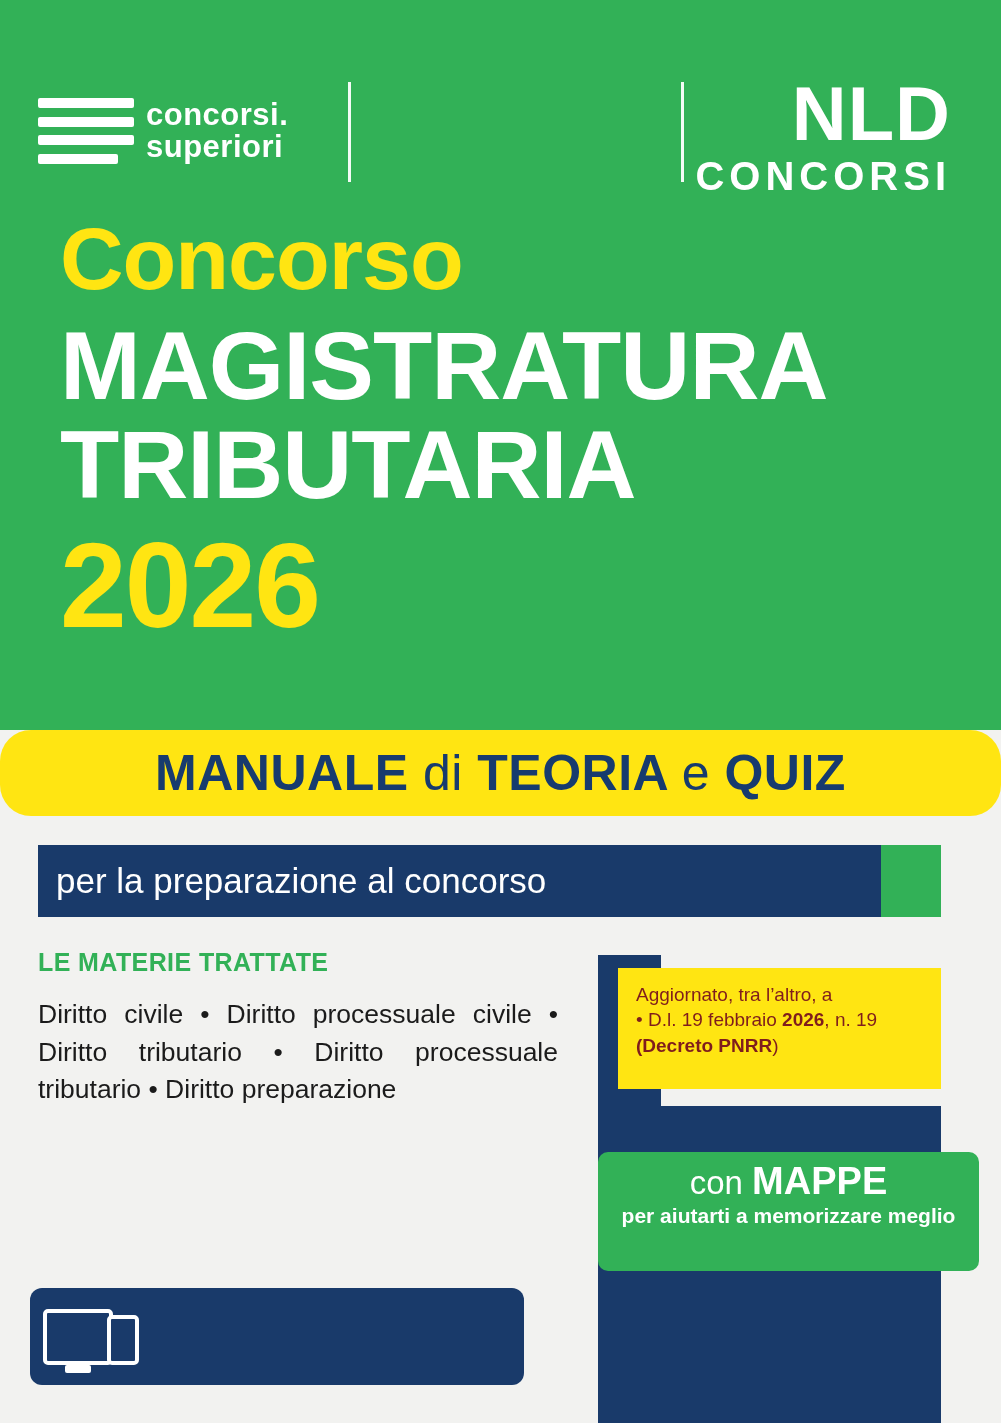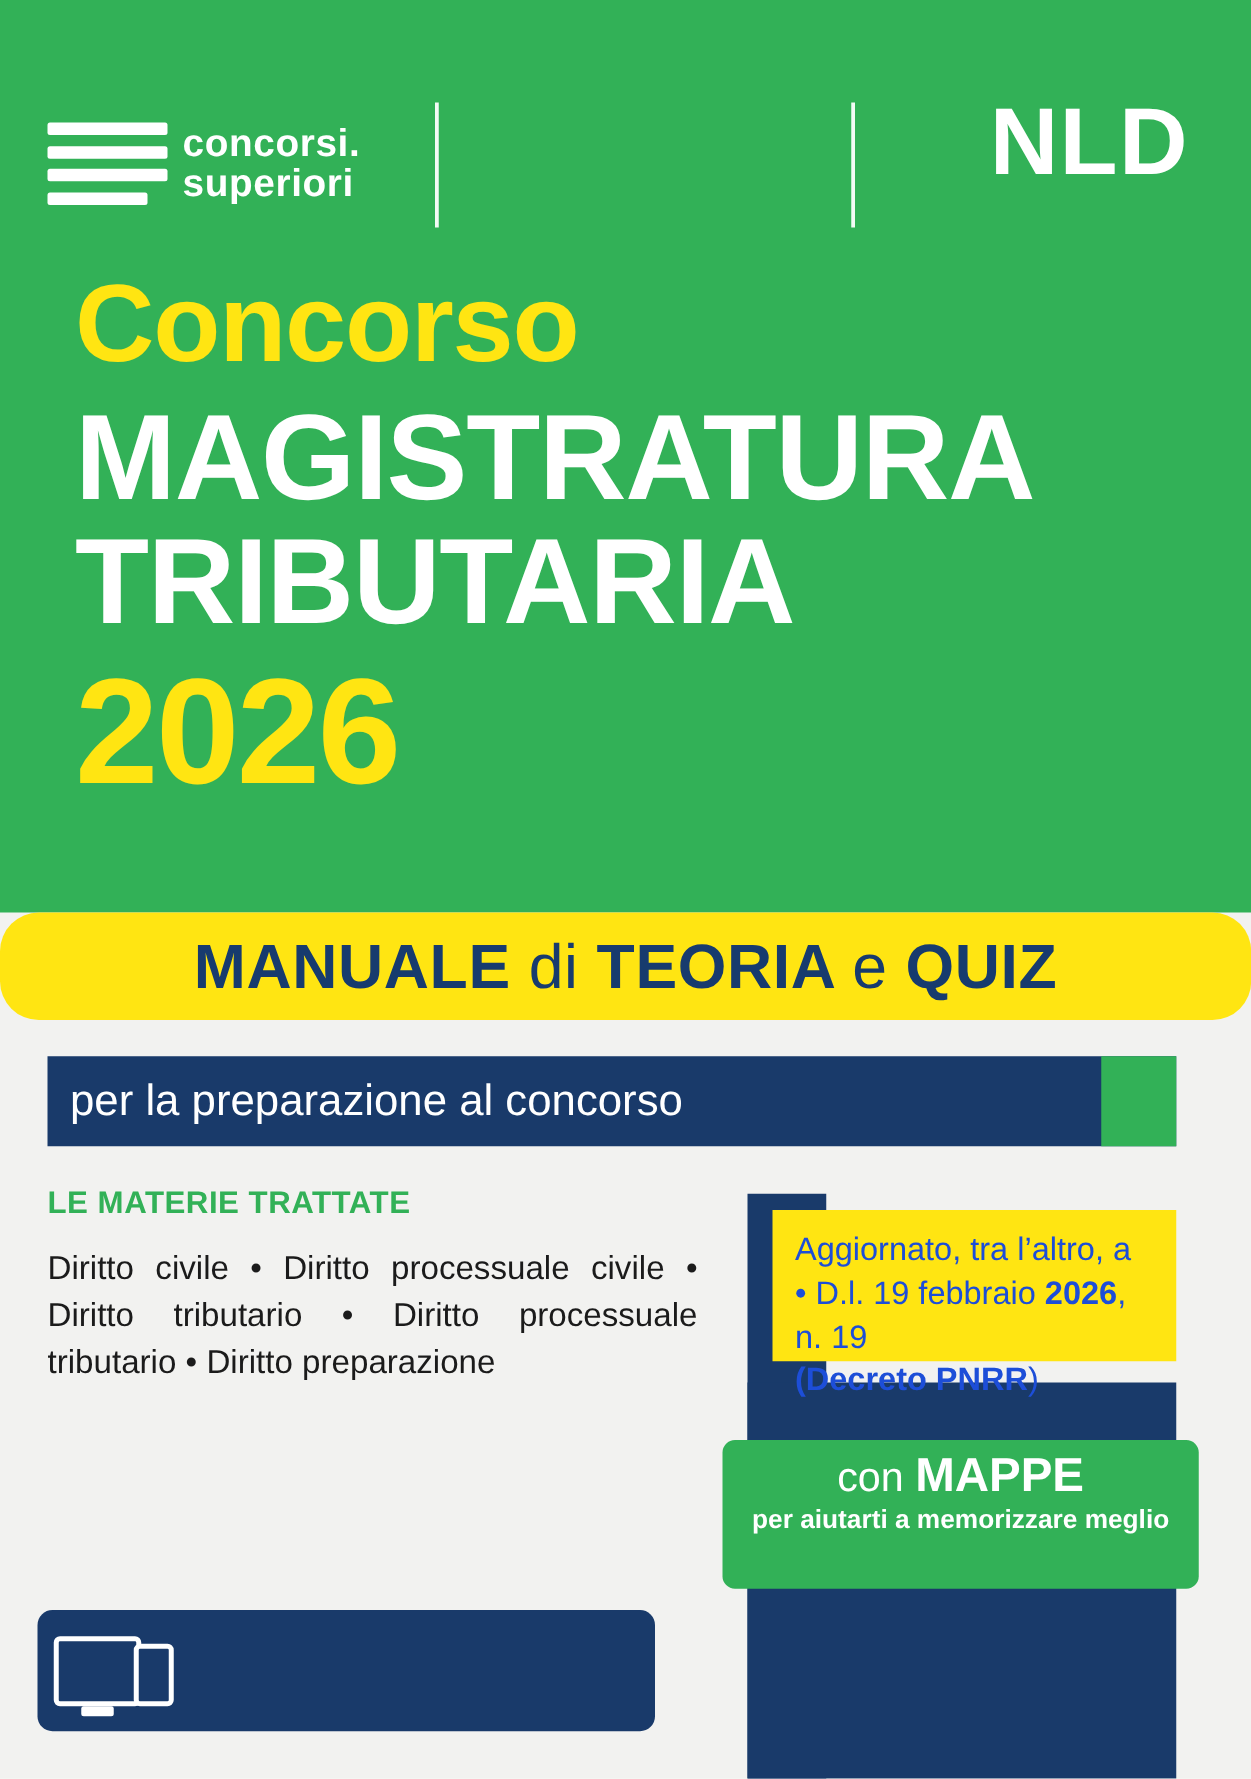--- a/index.html
+++ b/index.html
@@ -241,30 +241,30 @@
     position: absolute;
     left: 618px;
     top: 968px;
     width: 323px;
     height: 121px;
     background: #ffe512;
     padding: 14px 18px 0 18px;
     box-sizing: border-box;
   }
   .update-box .line {
-    color: #1d4ed8;
-    font-size: 26px;
+    color: #7f1d1d;
+    font-size: 19px;
     line-height: 1.34;
   }
   .update-box b { font-weight: bold; }
 
   
   .maps-box {
     position: absolute;
-    left: 578px;
+    left: 598px;
     top: 1152px;
     width: 381px;
     height: 119px;
     background: #32b157;
     border-radius: 10px;
     box-sizing: border-box;
     padding: 10px 0 0 0;
     text-align: center;
   }
   .maps-box .l1 {
@@ -360,20 +360,21 @@
         <span class="w1">concorsi.</span>
         <span class="w2">superiori</span>
       </span>
     </div>
 
     <div class="divider-v divider-1"></div>
     <div class="divider-v divider-2"></div>
 
     <div class="nld-logo">
       <div class="nld-mark">NLD</div>
+      <div class="nld-sub">CONCORSI</div>
     </div>
   </div>
 
   <div class="title-block">
     <div class="t-concorso">Concorso</div>
     <div class="t-big">MAGISTRATURA</div>
     <div class="t-big2">TRIBUTARIA</div>
     <div class="t-year">2026</div>
   </div>
 

